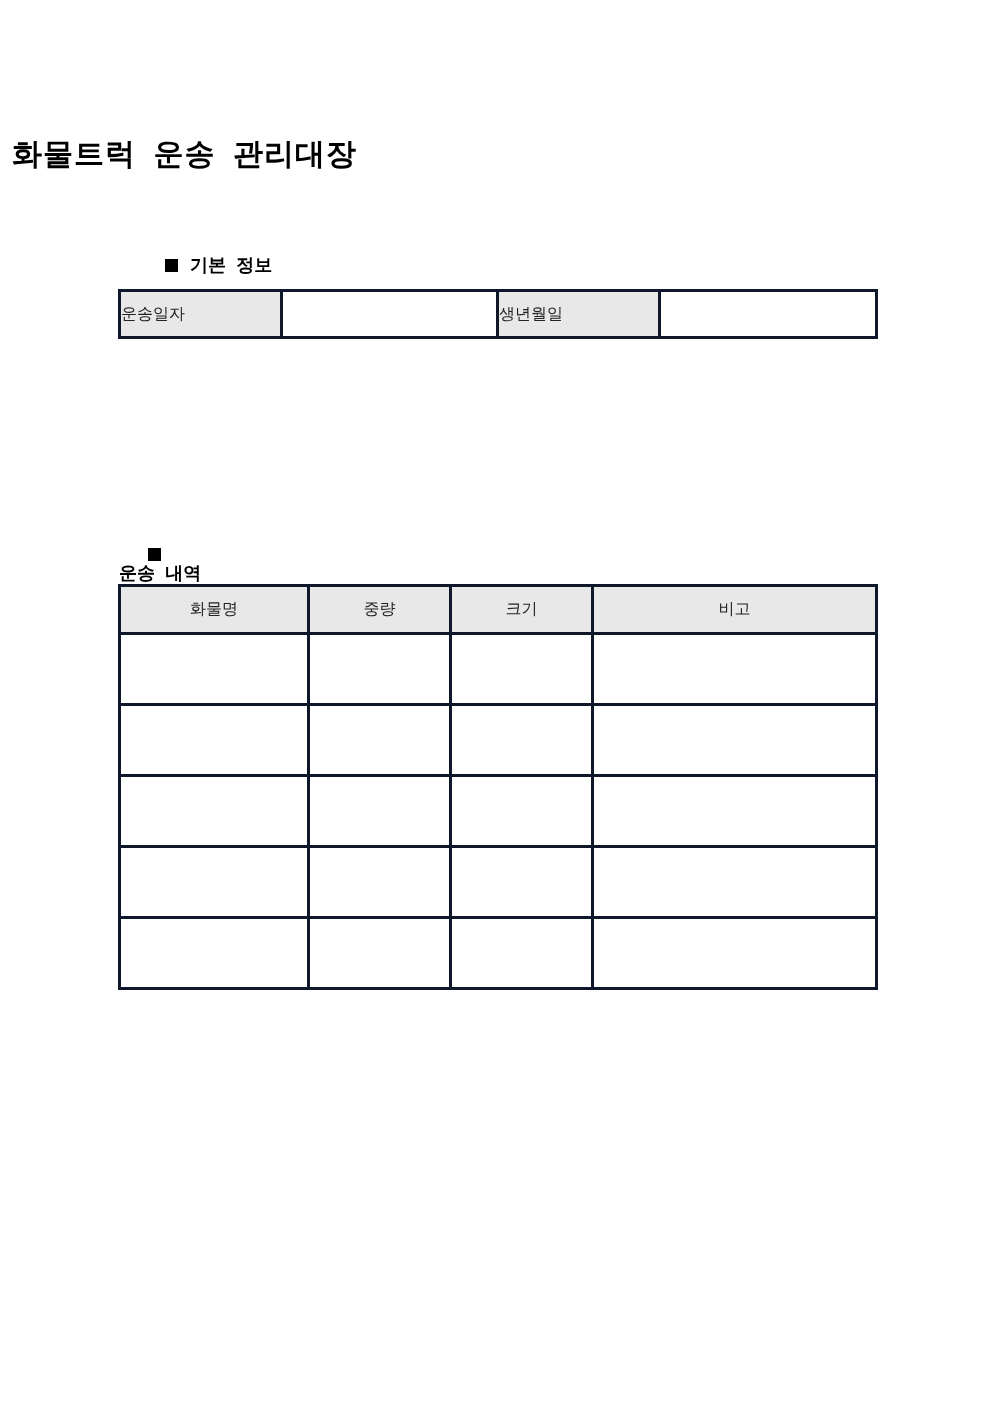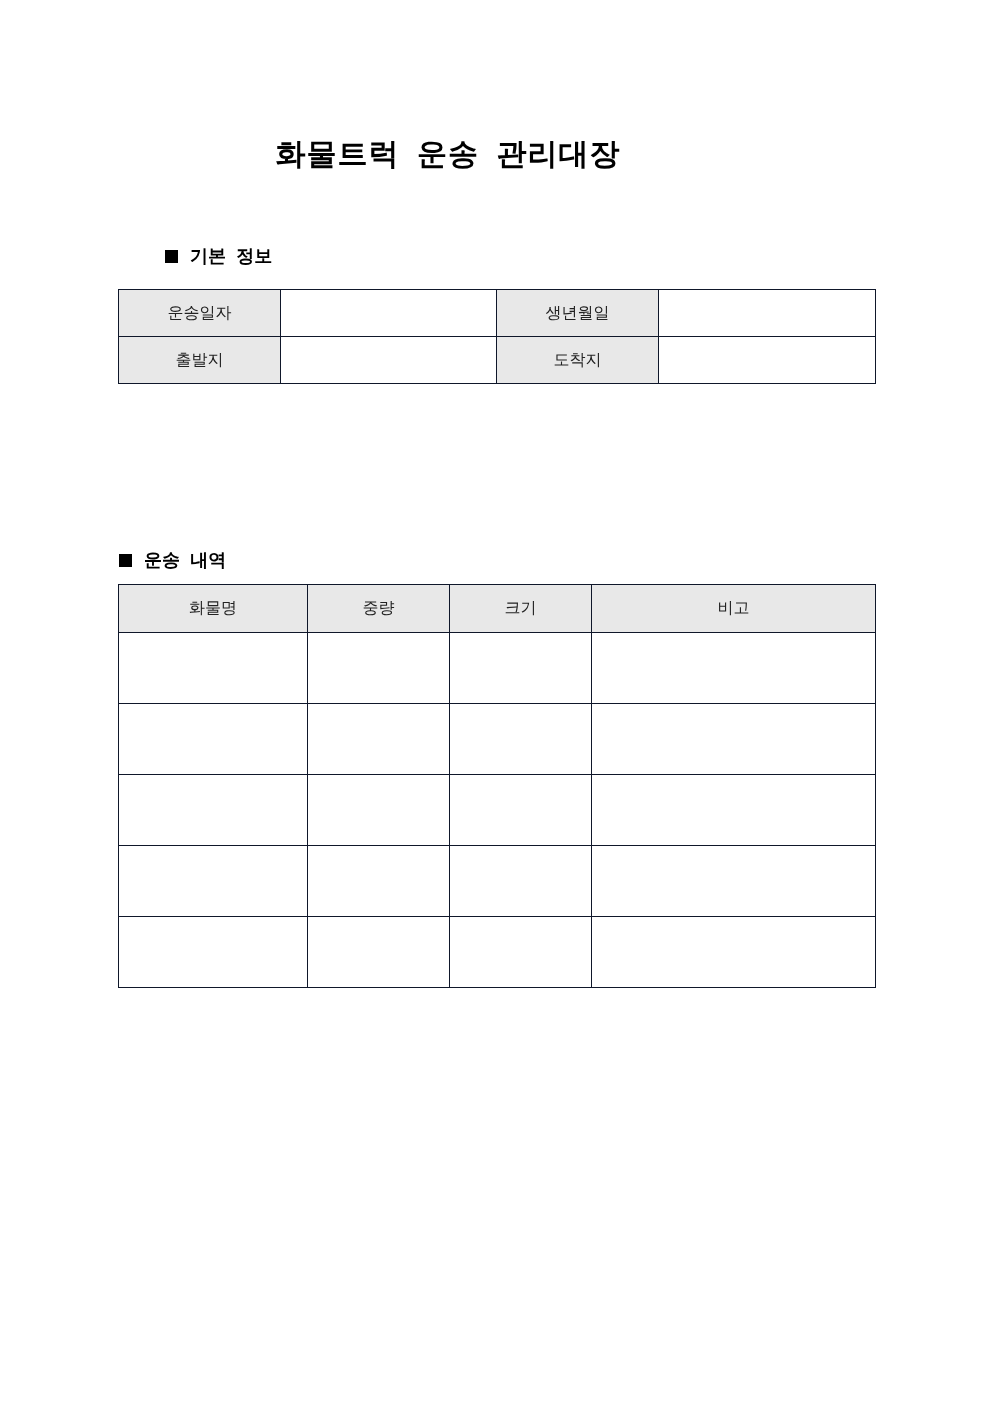--- a/index.html
+++ b/index.html
@@ -11,23 +11,23 @@
       width: 992px;
       height: 1403px;
       position: relative;
       font-family: "DejaVu Sans", "Liberation Sans", sans-serif;
       color: #111111;
       overflow: hidden;
     }
     .page-title {
       position: absolute;
       top: 134px;
-      left: 4px;
+      left: 12px;
       width: 888px;
-      text-align: center;
+      text-align: left;
       font-size: 30px;
       font-weight: bold;
       letter-spacing: 1px;
       word-spacing: 6px;
       color: #000;
     }
     .section-heading {
       position: absolute;
       left: 119px;
       font-size: 18px;
@@ -37,34 +37,33 @@
       align-items: center;
       word-spacing: 4px;
     }
     .section-heading .square {
       display: inline-block;
       width: 13px;
       height: 13px;
       background: #000;
       margin-right: 12px;
     }
-    .sec1 { top: 244px; padding-left: 46px; }
-    .sec2 { top: 548px; }
+    .sec1 { top: 253px; padding-left: 46px; }
+    .sec2 { top: 548px; flex-direction: column; }
 
     table {
       position: absolute;
       border-collapse: collapse;
       table-layout: fixed;
     }
     td, th {
-      border: 1px solid #0f172a;
+      border: 3px solid #0f172a;
       padding: 0;
       font-size: 16px;
       font-weight: normal;
-      text-align: center;
       vertical-align: middle;
       color: #222;
     }
     .label-cell {
       background: #e8e8e8;
     }
     .value-cell {
       background: #ffffff;
     }
 
@@ -99,26 +98,20 @@
     <col style="width:162px">
     <col style="width:216px">
     <col style="width:162px">
     <col style="width:217px">
   </colgroup>
   <tbody>
     <tr>
       <td class="label-cell">운송일자</td>
       <td class="value-cell"></td>
       <td class="label-cell">생년월일</td>
-      <td class="value-cell"></td>
-    </tr>
-    <tr>
-      <td class="label-cell">출발지</td>
-      <td class="value-cell"></td>
-      <td class="label-cell">도착지</td>
       <td class="value-cell"></td>
     </tr>
   </tbody>
 </table>
 
 <div class="section-heading sec2">
   <span class="square"></span>
   <span>운송 내역</span>
 </div>
 

